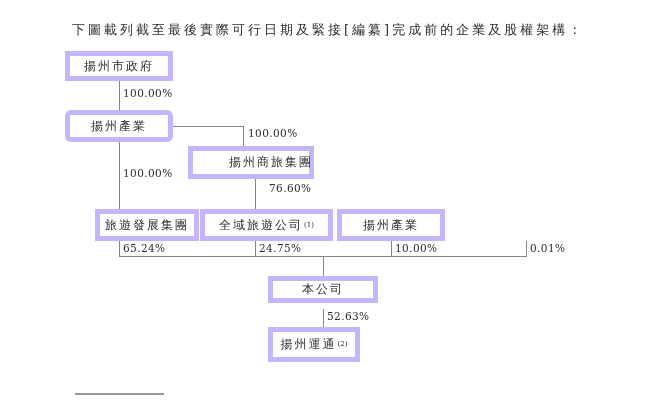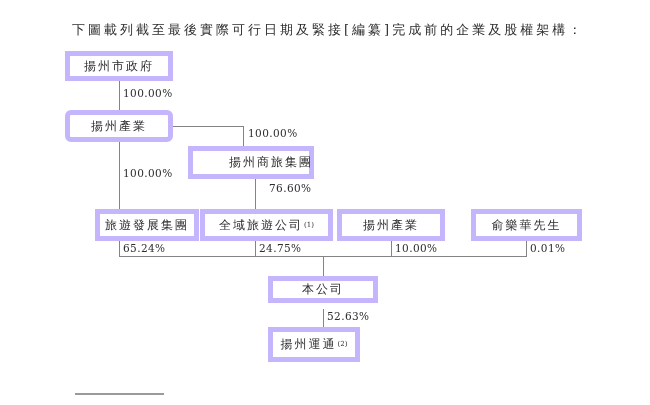--- a/index.html
+++ b/index.html
@@ -87,23 +87,20 @@
 
   <div class="node" style="left:200px; top:209px; width:133px; height:32px;">
     <span>全域旅遊公司</span>
       <sup>(1)</sup>
   </div>
 
   <div class="node" style="left:337px; top:209px; width:108px; height:32px;">
     <span>揚州產業</span>
   </div>
 
-  <div class="node" style="left:471px; top:209px; width:111px; height:32px;">
-    <span>俞樂華先生</span>
-  </div>
 
   <div class="node" style="left:268px; top:276px; width:110px; height:27px;">
     <span>本公司</span>
   </div>
 
   <div class="node" style="left:268px; top:327px; width:92px; height:35px;">
     <span>揚州運通</span>
       <sup>(2)</sup>
   </div>
 

